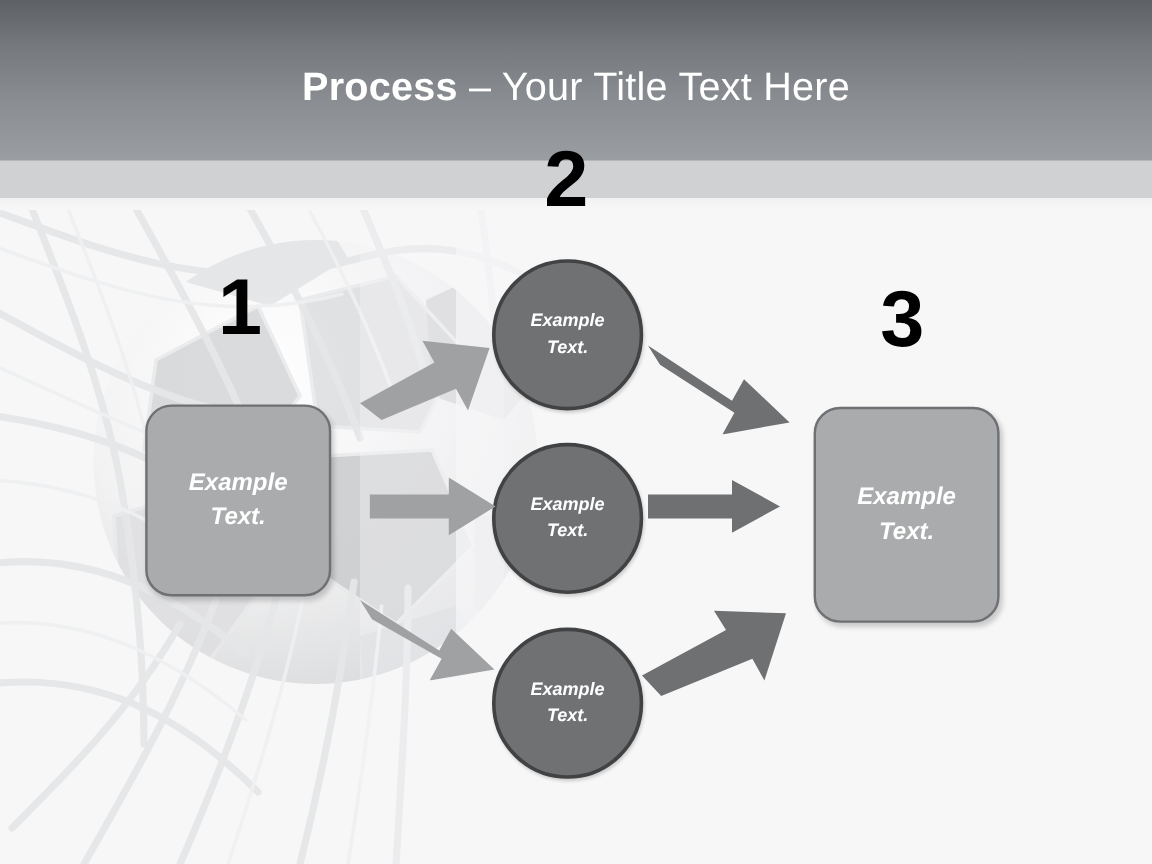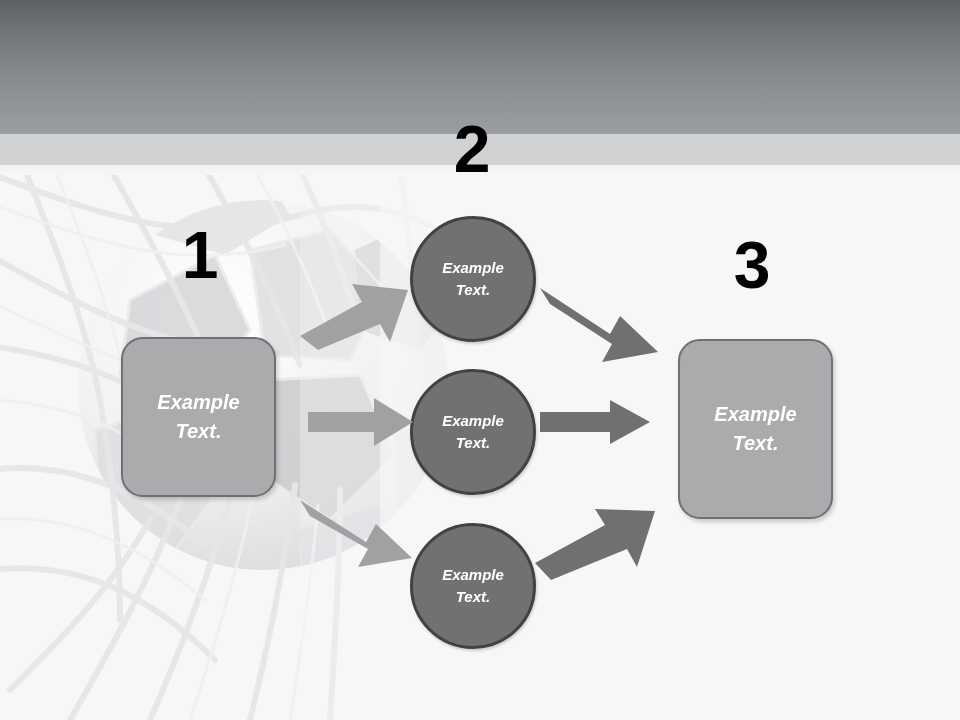--- a/index.html
+++ b/index.html
@@ -204,20 +204,23 @@
     </g>
 
     <rect x="380" y="165" width="580" height="555" fill="#f7f7f8" opacity="0.72"></rect>
     <rect x="300" y="165" width="120" height="555" fill="#f7f7f8" opacity="0.35"></rect>
   </svg>
 
   <div class="header-band"></div>
   <div class="header-accent"></div>
   <div class="header-fade"></div>
 
+  <div class="slide-title">
+    <span class="t-strong">Process</span><span class="t-light"> – Your Title Text Here</span>
+  </div>
 
   <div class="step-num" id="step-num-1">1</div>
   <div class="step-num" id="step-num-2">2</div>
   <div class="step-num" id="step-num-3">3</div>
 
   <div class="rbox" id="box-step1">
     <div>
       <span class="txt-line">Example</span>
       <span class="txt-line">Text.</span>
     </div>

